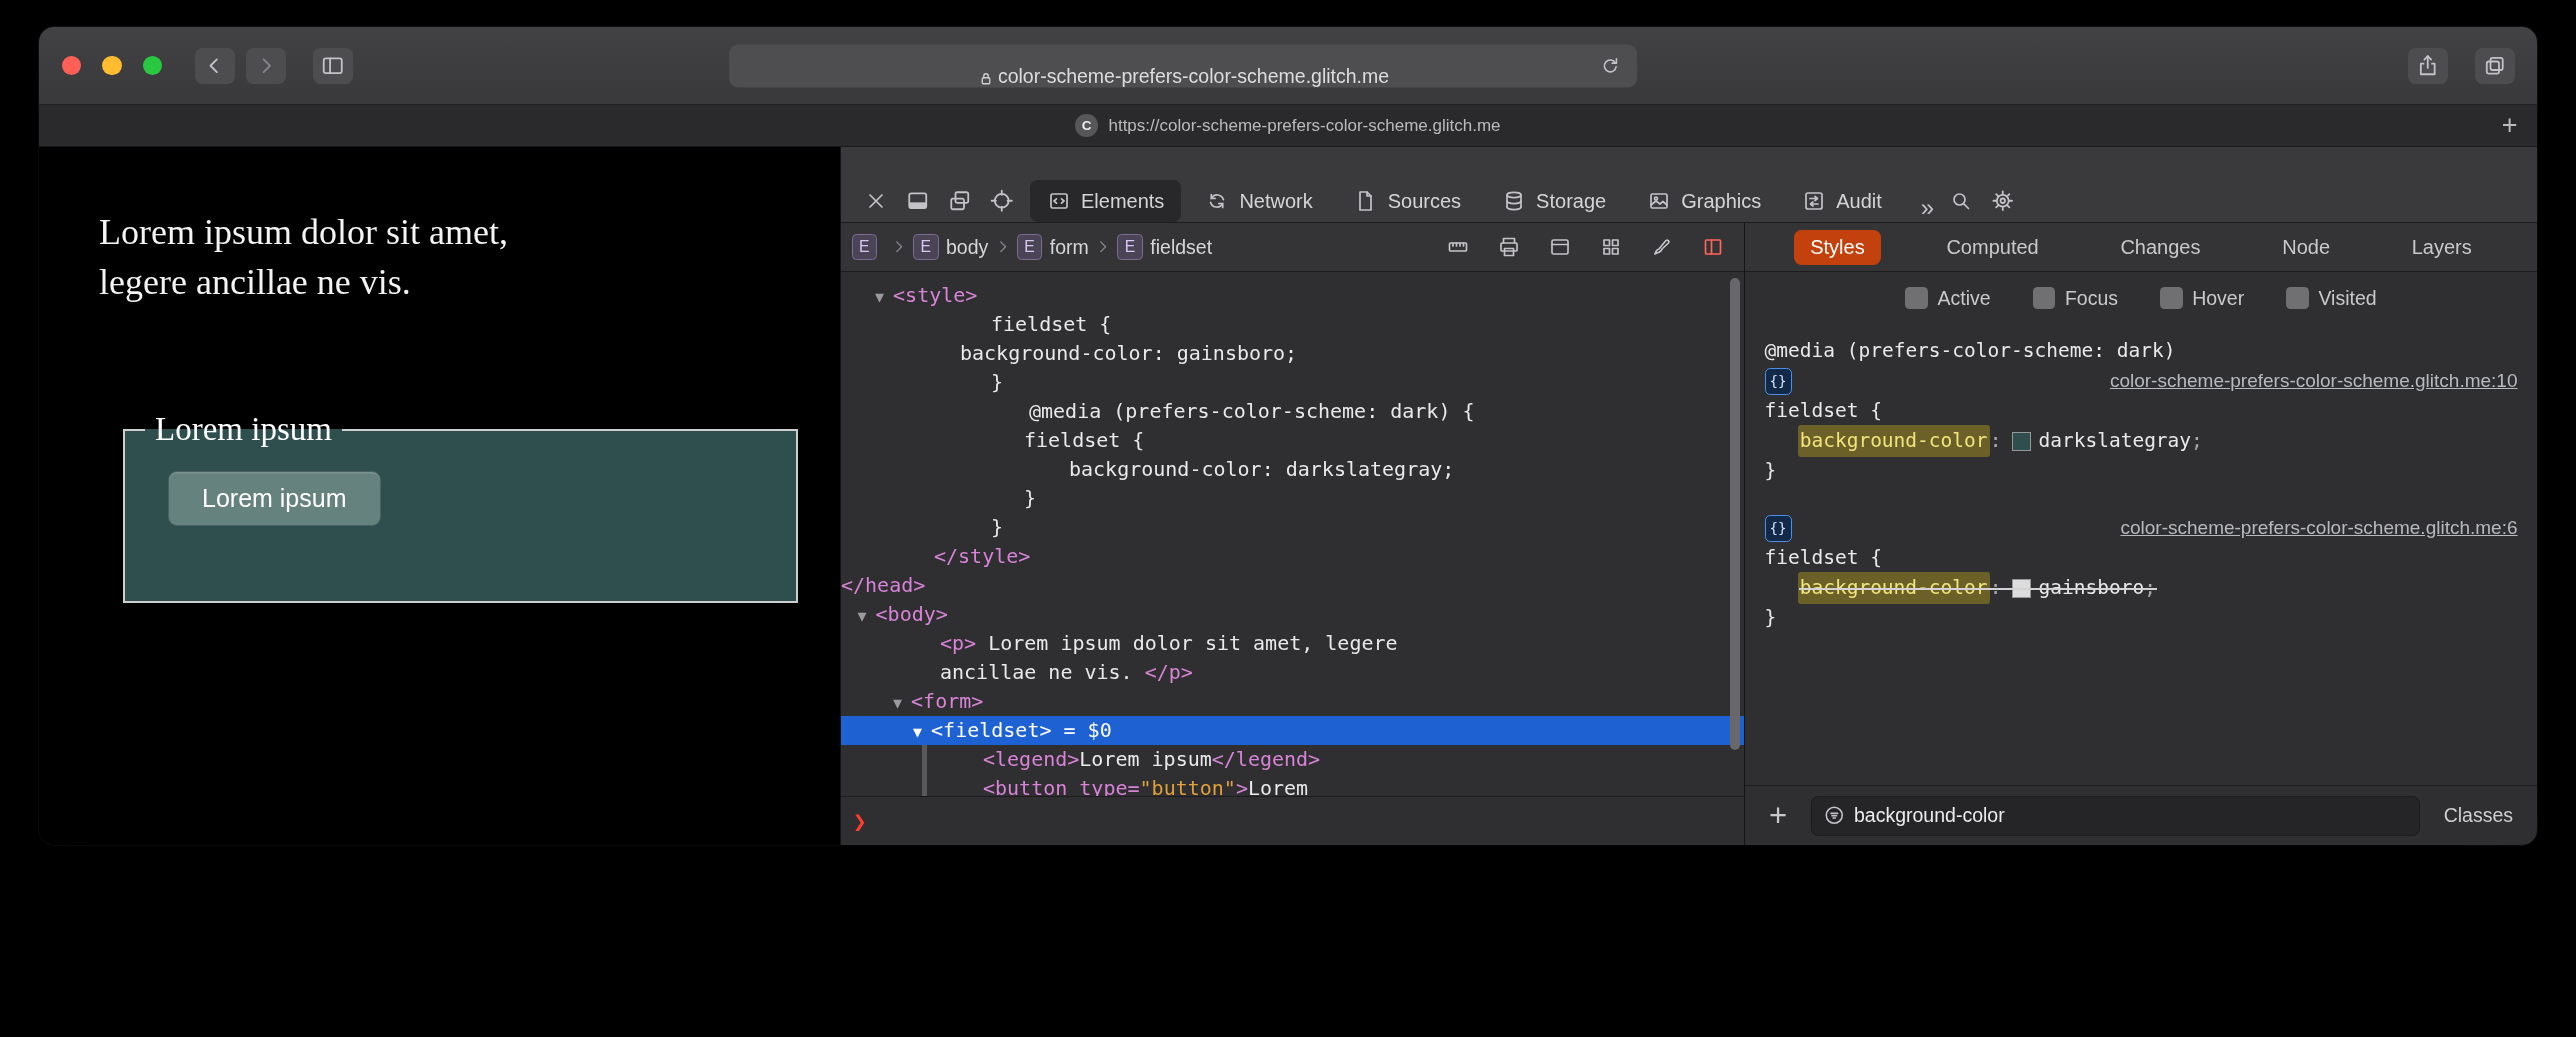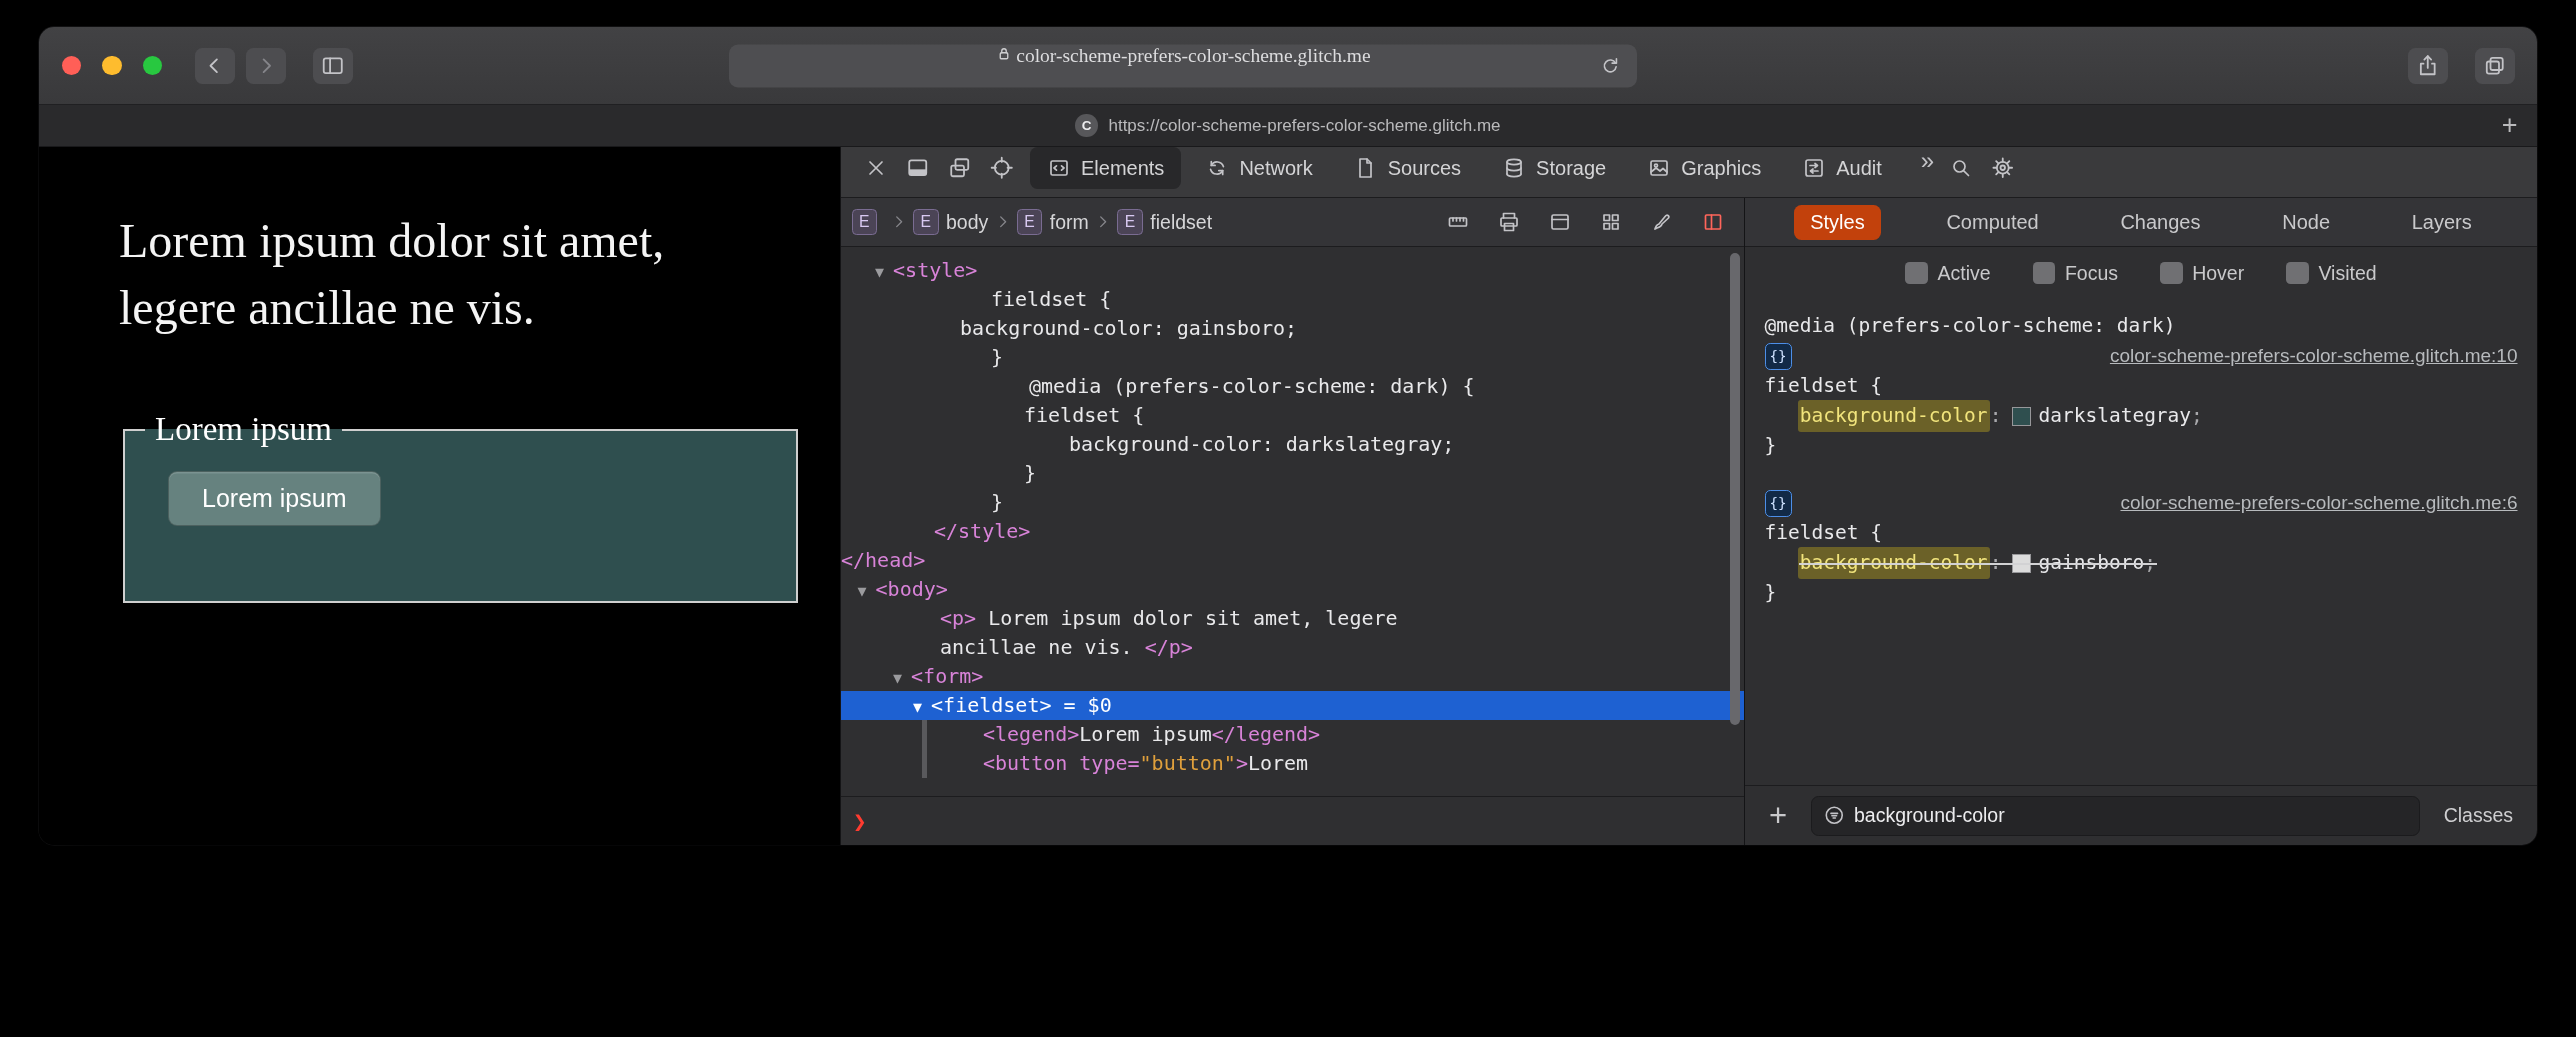--- a/index.html
+++ b/index.html
@@ -8,45 +8,45 @@
 
   
   .titlebar { position:relative; height:78px; background:linear-gradient(#424244,#39393b); border-bottom:1.5px solid #202022; display:flex; align-items:center; padding:0 22.5px; }
   .traffic { display:flex; gap:21px; margin-right:33px; }
   .light { width:19.5px; height:19.5px; border-radius:50%; }
   .light.red { background:#ff5f57; } .light.yellow { background:#febc2e; } .light.green { background:#28c840; }
   .tb-btn { width:40px; height:36px; border-radius:7.5px; background:#4d4d50; display:flex; align-items:center; justify-content:center; margin-right:10.5px; flex:none; }
   .tb-btn svg { stroke:#d2d2d4; fill:none; stroke-width:2; stroke-linecap:round; stroke-linejoin:round; }
   .tb-btn.disabled svg { stroke:#85858a; }
   .sidebar-gap { width:16.5px; }
-  .url-field { position:absolute; left:690px; top:50%; transform:translateY(-50%); width:908px; height:43px; background:#4e4e51; border-radius:9px; display:flex; align-items:flex-start; justify-content:center; gap:3px; color:#dddddf; font-size:19.5px;font-family:Liberation Serif, serif; }
+  .url-field { position:absolute; left:690px; top:50%; transform:translateY(-50%); width:908px; height:43px; background:#4e4e51; border-radius:9px; display:flex; align-items:flex-end; justify-content:center; gap:3px; color:#dddddf; font-size:19.5px; }
   .url-field svg { stroke:#cfcfd1; fill:none; stroke-width:1.8; stroke-linecap:round; }
   .url-reload { position:absolute; right:12px; top:50%; transform:translateY(-50%); width:30px; height:30px; display:flex; align-items:center; justify-content:center; }
   .tb-right { margin-left:auto; display:flex; gap:27px; }
   .tb-right .tb-btn { margin:0; }
 
   
   .tabbar { position:relative; height:42px; background:#2a2a2c; border-bottom:1.5px solid #19191b; display:flex; align-items:center; justify-content:center; }
   .tab { display:flex; align-items:center; gap:10.5px; color:#bababc; font-size:17px; }
   .favicon { width:22.5px; height:22.5px; border-radius:50%; background:#57575a; color:#ececee; font-size:13.5px; font-weight:bold; display:flex; align-items:center; justify-content:center; }
   .newtab { position:absolute; right:19.5px; color:#bababc; font-size:27px; font-weight:300; line-height:1; }
 
   .content { display:flex; height:698px; }
 
   
   .page-view { width:801px; position:relative; flex:none; background:#000; }
-  .para { position:absolute; left:80px; top:60px; font-family:"Liberation Serif",serif; font-size:48px; line-height:1.4; color:#f4f4f4; }
+  .para { position:absolute; left:60px; top:60px; font-family:"Liberation Serif",serif; font-size:36px; line-height:1.4; color:#f4f4f4; }
   .demo-fieldset { position:absolute; left:84px; top:264px; width:675px; height:192px; border:2.2px solid #cfcfcf; background:#2f4f4f; }
   .demo-fieldset legend { font-family:"Liberation Serif",serif; font-size:33px; color:#fff; margin-left:19.5px; padding:0 10.5px; }
   .demo-button { display:inline-block; margin:22.5px 0 0 43px; font-family:"Liberation Sans",sans-serif; font-size:25px; color:#fff; padding:12px 33px; border:0.7px solid rgba(0,0,0,.25); border-radius:9px; background:#66827f; box-shadow:inset 0 1.5px 0 rgba(255,255,255,.14); }
 
   
   .devtools { flex:1; display:flex; flex-direction:column; background:#2f2f31; border-left:1.5px solid #141416; color:#c9c9cb; min-width:0; }
   svg.ic { stroke:#c3c3c7; fill:none; stroke-width:1.7; stroke-linecap:round; stroke-linejoin:round; }
-  .dt-toolbar { height:51px; flex:none; background:#3a3a3c; border-bottom:1.5px solid #1c1c1e; display:flex; align-items:flex-start; padding:0 13.5px; }
+  .dt-toolbar { height:76px; flex:none; background:#3a3a3c; border-bottom:1.5px solid #1c1c1e; display:flex; align-items:flex-end; padding:0 13.5px; }
   .icon-btn { width:42px; height:42px; display:flex; align-items:center; justify-content:center; flex:none; }
   .dt-tab { display:flex; align-items:center; gap:10.5px; padding:9px 16.5px; border-radius:7.5px; font-size:20px; color:#d4d4d6; margin-left:7.5px; white-space:nowrap; }
   .dt-tab.active { background:#28282a; }
   .overflow { font-size:24px; margin:0 6px 0 22.5px; color:#c3c3c7; }
 
   .dt-body { flex:1; display:flex; min-height:0; }
   .dom-col { width:903px; flex:none; display:flex; flex-direction:column; min-width:0; }
   .crumb-row { height:49px; flex:none; background:#343437; border-bottom:1.5px solid #1c1c1e; display:flex; align-items:center; padding:0 10.5px; font-size:19.5px; }
   .crumb-item { display:flex; align-items:center; gap:7.5px; color:#d6d6d8; }
   .ebadge { width:25.5px; height:25.5px; border-radius:4.5px; background:#4b4456; border:0.7px solid #7a6c92; color:#d9c9f2; font-size:15.7px; display:flex; align-items:center; justify-content:center; flex:none; }

